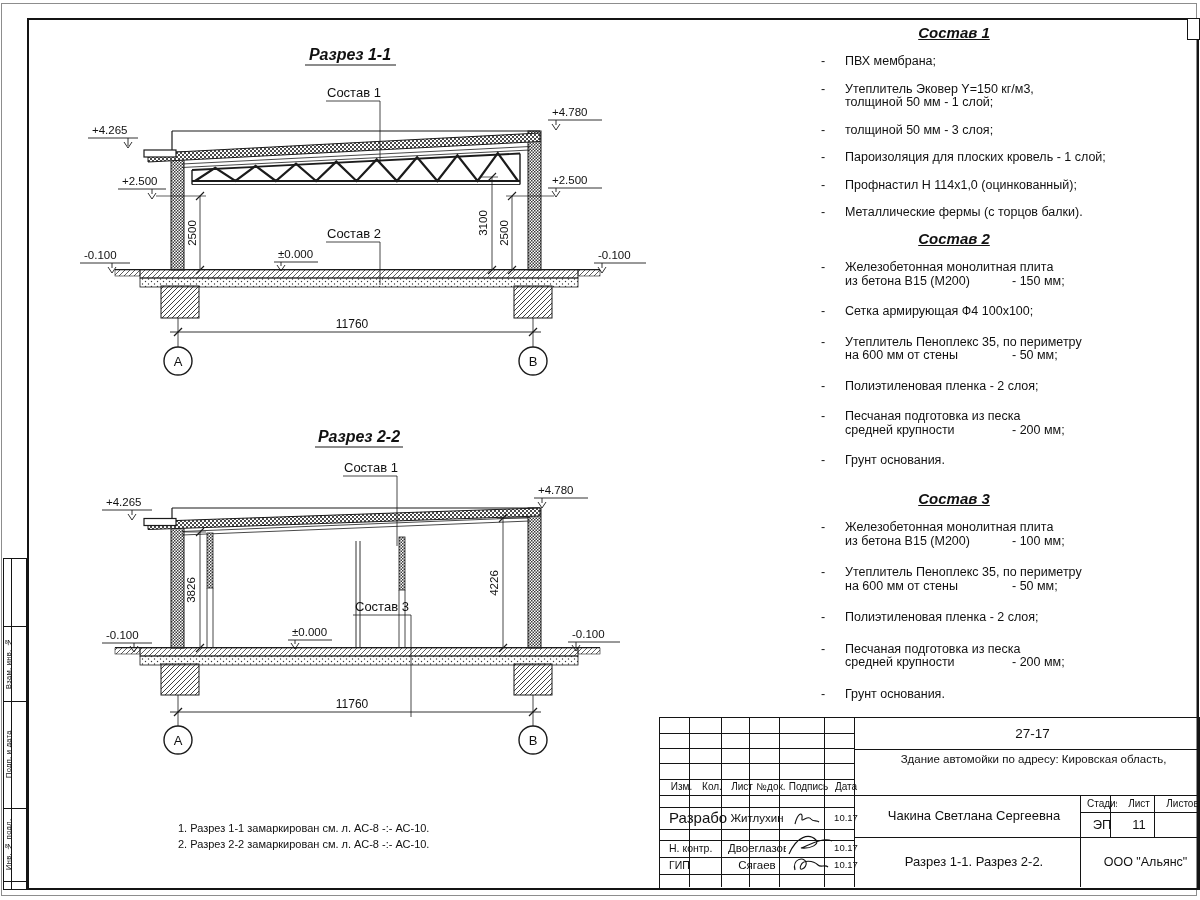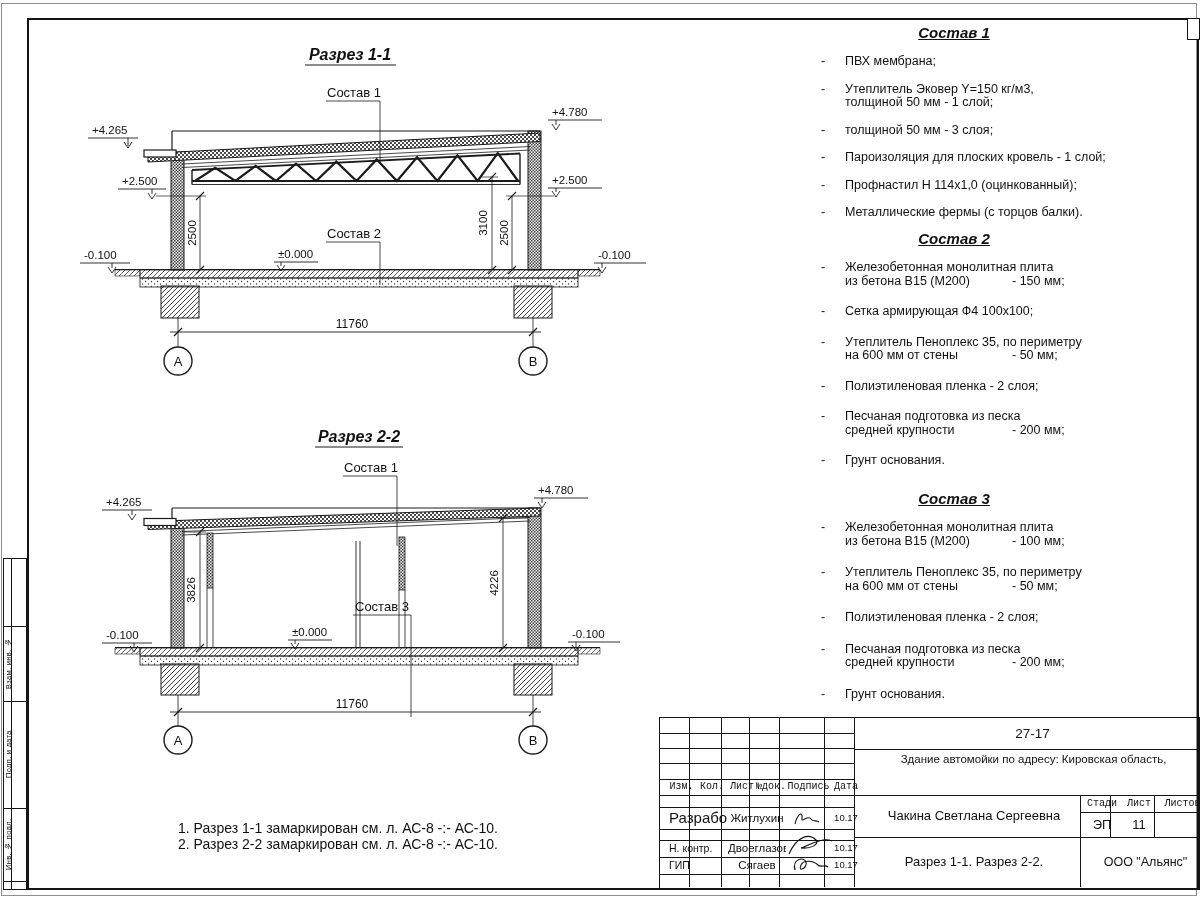--- a/index.html
+++ b/index.html
@@ -19,28 +19,28 @@
   .comp{position:absolute;width:382px;}
   .comp-title{width:272px;text-align:center;font-size:15px;font-weight:bold;font-style:italic;
       text-decoration:underline;margin-bottom:14px;}
   .comp-item{position:relative;padding-left:27px;margin-bottom:14px;font-size:12.5px;line-height:13.5px;white-space:nowrap;}
   .g2 .comp-item{margin-bottom:17px;}
   .g3 .comp-item{margin-bottom:18px;}
   .comp-item .dash{position:absolute;left:3px;top:0;}
   .comp-line{position:relative;}
   .comp-val{position:absolute;left:167px;top:0;white-space:nowrap;}
   
-  .notes{position:absolute;left:178px;top:821px;font-size:14px;line-height:15.5px;white-space:nowrap;text-align:right;}
+  .notes{position:absolute;left:178px;top:821px;font-size:11px;line-height:15.5px;white-space:nowrap;text-align:right;}
   
   .tb{position:absolute;left:659px;top:717px;width:541px;height:173px;border:1.8px solid #141414;box-sizing:border-box;}
   .hl{position:absolute;background:#141414;height:1.2px;}
   .vl{position:absolute;background:#141414;width:1.2px;}
   .cell{position:absolute;overflow:hidden;white-space:nowrap;margin-left:7px;}
   .ctr{text-align:center;}
-  .tb .small{font-size:10px;font-family:Liberation Mono, monospace;}
+  .tb .small{font-size:10px;}
   .sig svg{display:block;}
 </style>
 </head>
 <body>
 
 <div class="outer"></div>
 <div class="frame"></div>
 <div class="trbox"></div>
 
 <div class="side">

